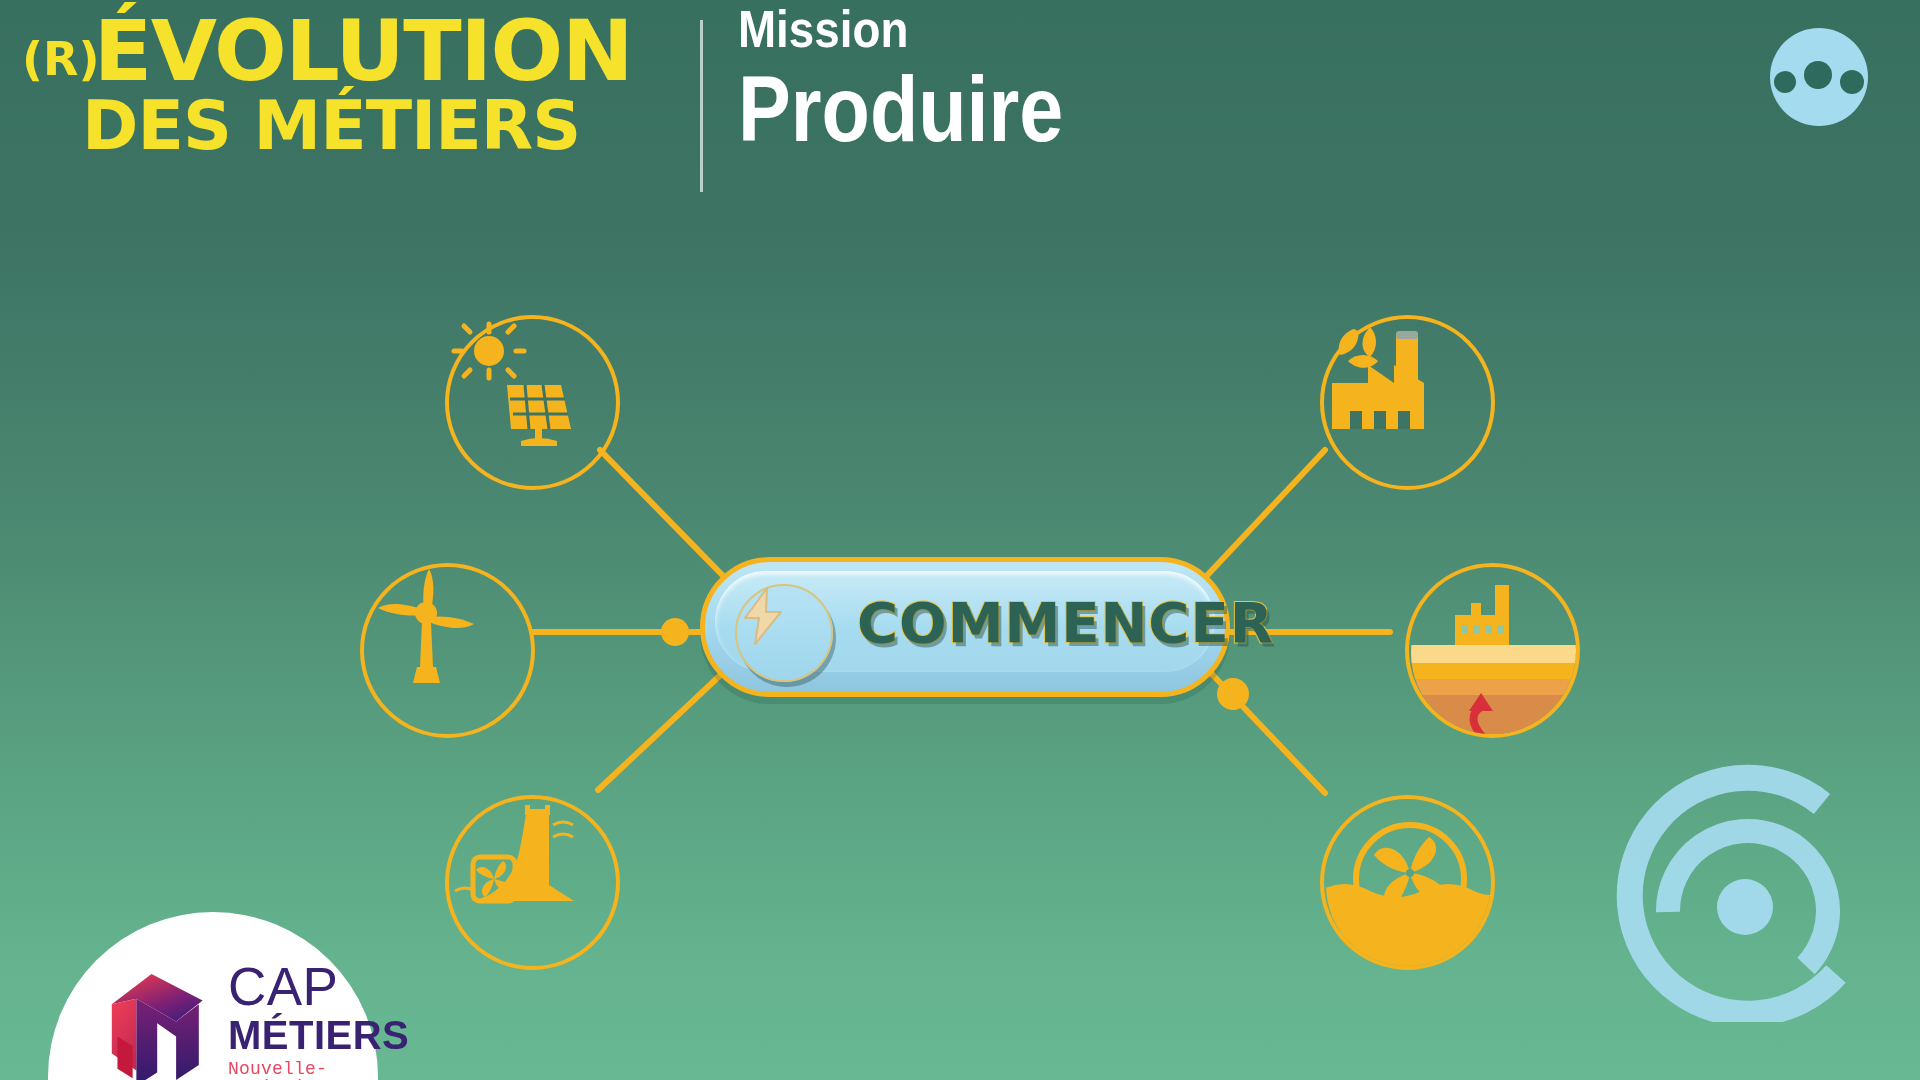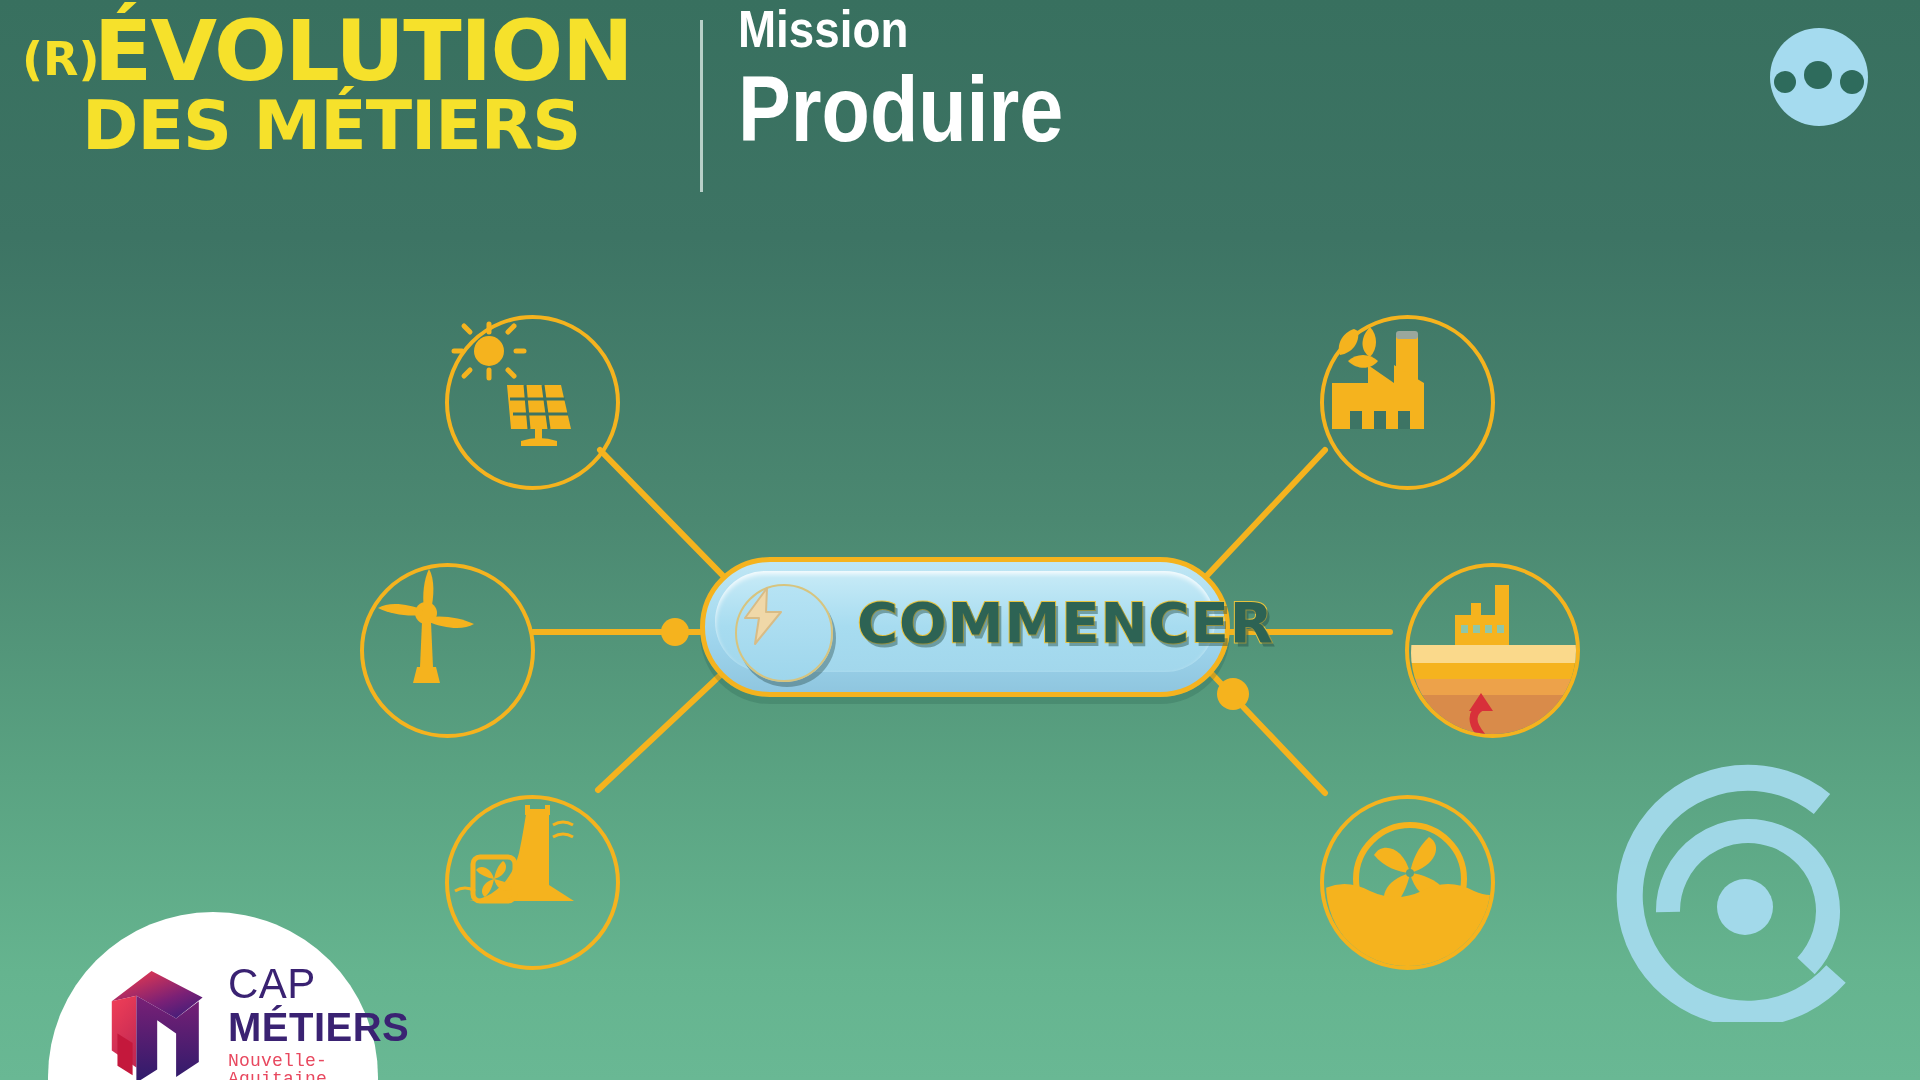--- a/index.html
+++ b/index.html
@@ -125,21 +125,21 @@
     transform:translateY(-5px);
   }
 
   
   .cap-circle{
     position:absolute;left:48px;top:912px;width:330px;height:330px;
     border-radius:50%;background:#ffffff;
   }
   .cap-inner{position:absolute;left:60px;top:48px;display:flex;align-items:center;gap:14px;}
   .cap-text{line-height:1;}
-  .cap-cap{font-size:42px;font-weight:400;color:#3a2272;font-family:"Liberation Sans",sans-serif;letter-spacing:.5px;}
+  .cap-cap{font-size:53px;font-weight:400;color:#3a2272;font-family:"Liberation Sans",sans-serif;letter-spacing:.5px;}
   .cap-met{font-size:40px;font-weight:700;color:#3a2272;font-family:"Liberation Sans",sans-serif;letter-spacing:.5px;margin-top:2px;}
   .cap-sub{font-size:18px;font-weight:400;color:#e8485f;font-family:Liberation Mono, monospace;margin-top:5px;letter-spacing:.2px;}
 
   
   .decor{position:absolute;right:40px;bottom:58px;width:270px;height:270px;}
 </style>
 </head>
 <body>
 
 <div id="stage">

